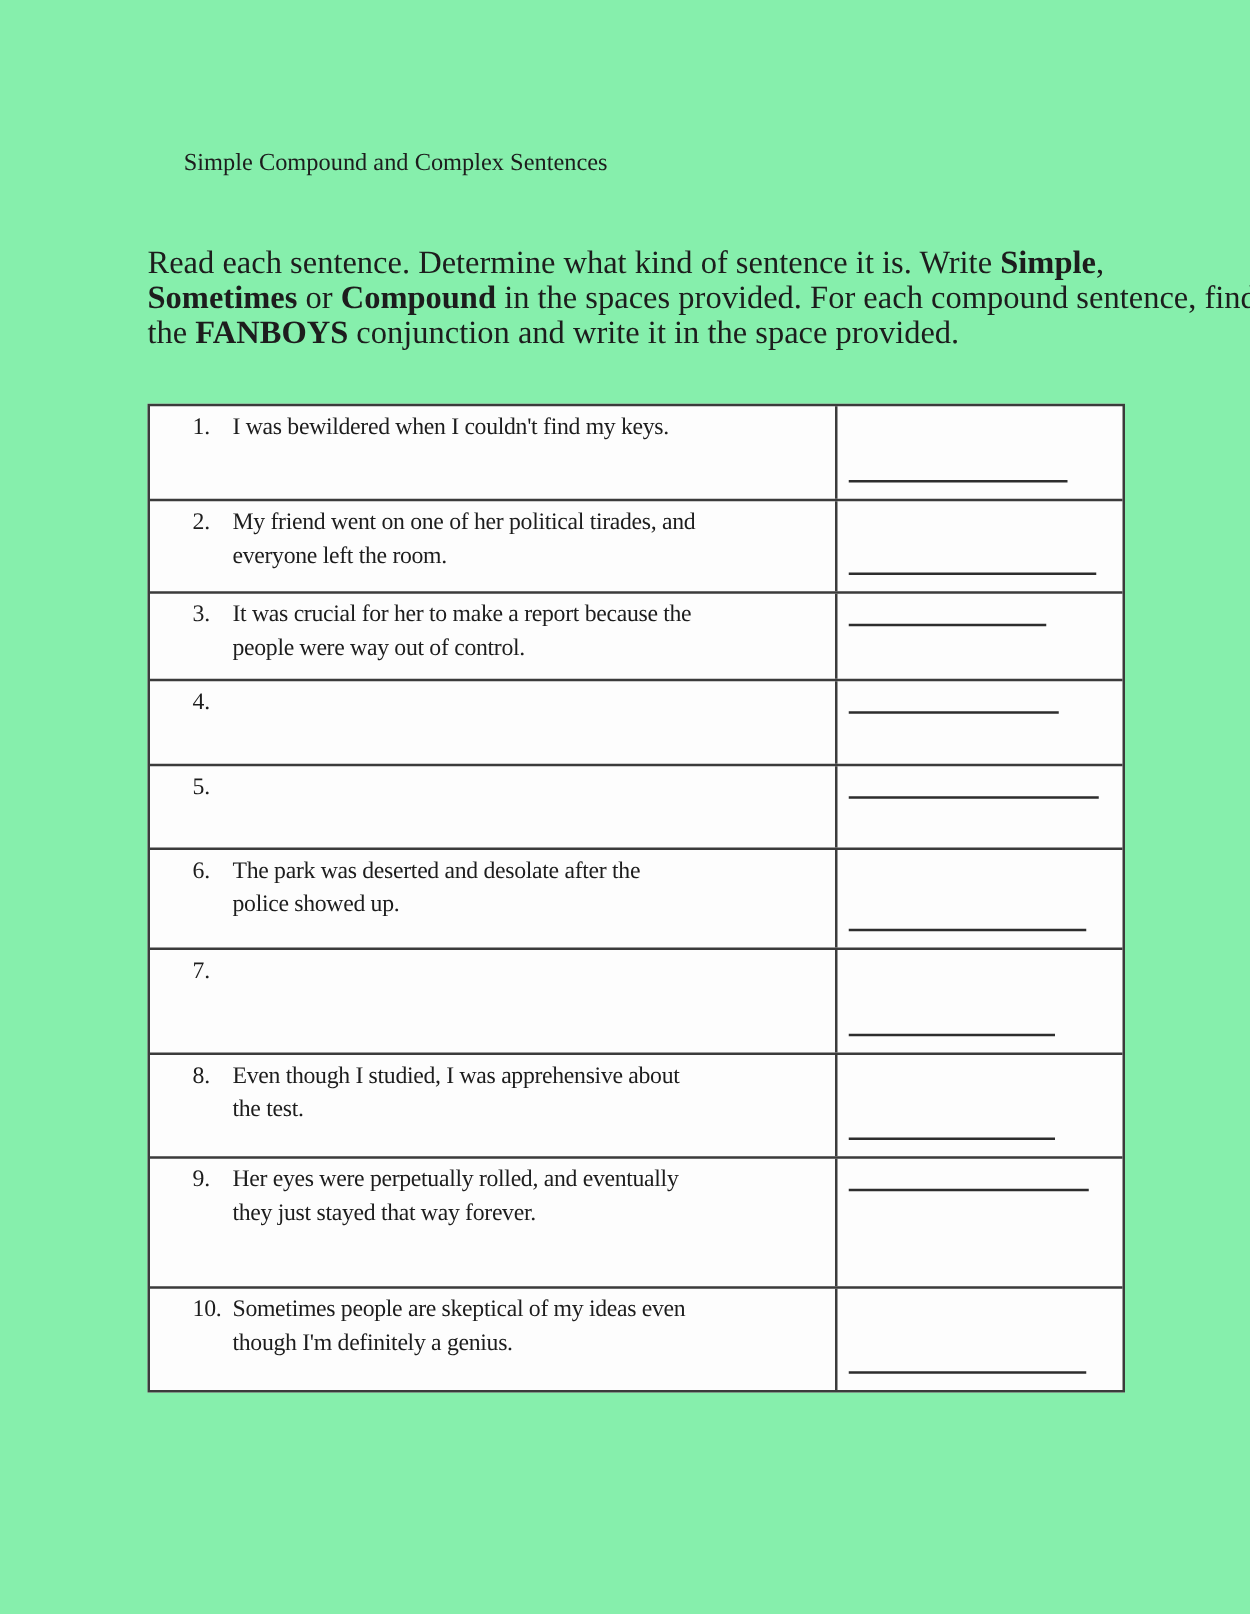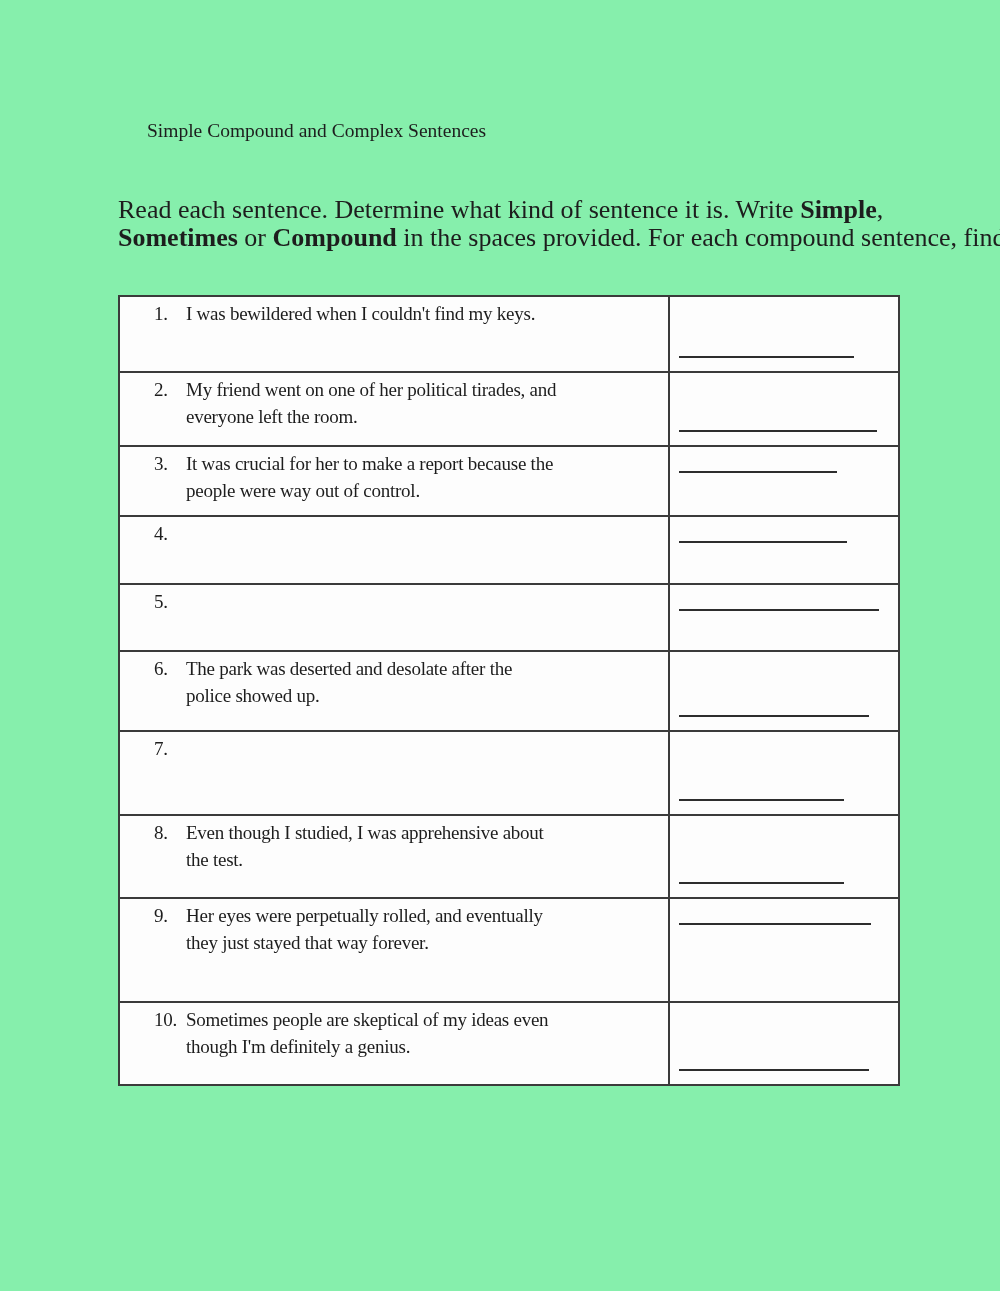--- a/index.html
+++ b/index.html
@@ -117,20 +117,21 @@
 </style>
 </head>
 <body>
 
 <div class="page">
   <h1 class="doc-title">Simple Compound and Complex Sentences</h1>
 
   <div class="instructions" id="instructions">
       <div class="instr-line"><span>Read each sentence. Determine what kind of sentence it is. Write </span><span class="bold">Simple</span><span>,</span></div>
       <div class="instr-line"><span class="bold">Sometimes</span><span> or </span><span class="bold">Compound</span><span> in the spaces provided. For each compound sentence, find</span></div>
+      <div class="instr-line"><span>the </span><span class="bold">FANBOYS</span><span> conjunction and write it in the space provided.</span></div>
     </div>
 
   <div class="worksheet-table" id="worksheet-rows">
       <div class="t-row">
         <div class="sentence-cell">
           <span class="sentence-number">1.</span>
           <div class="sentence-text">I was bewildered when I couldn't find my keys.</div>
         </div>
         <div class="answer-cell">
           <span class="blank-line"></span>

